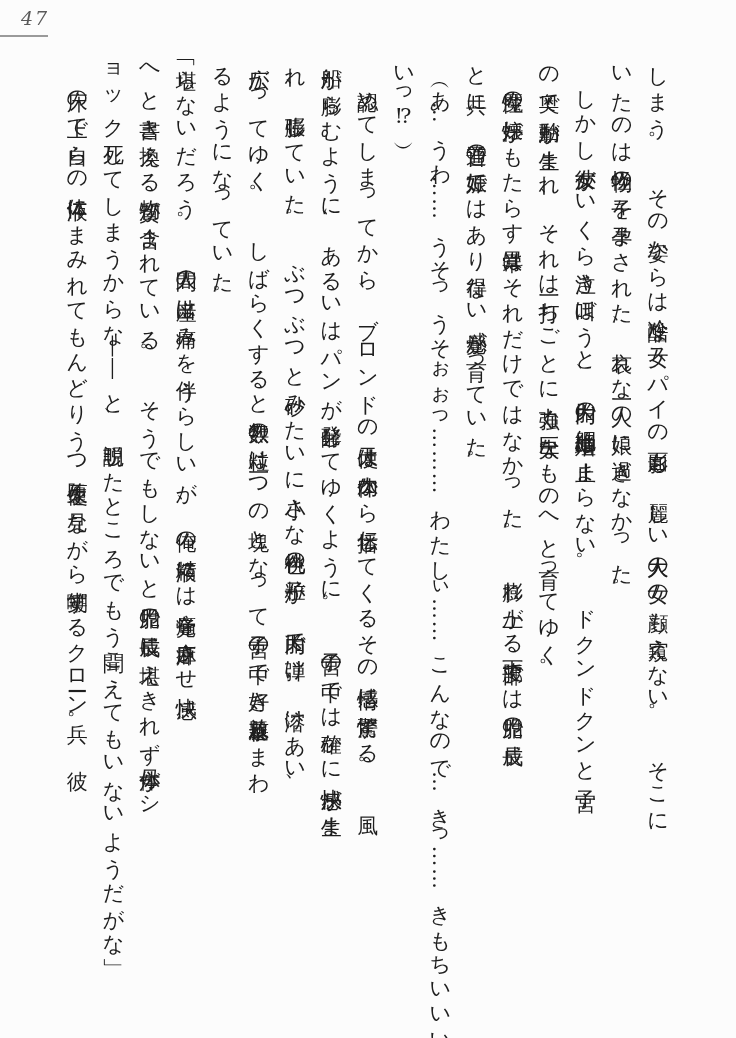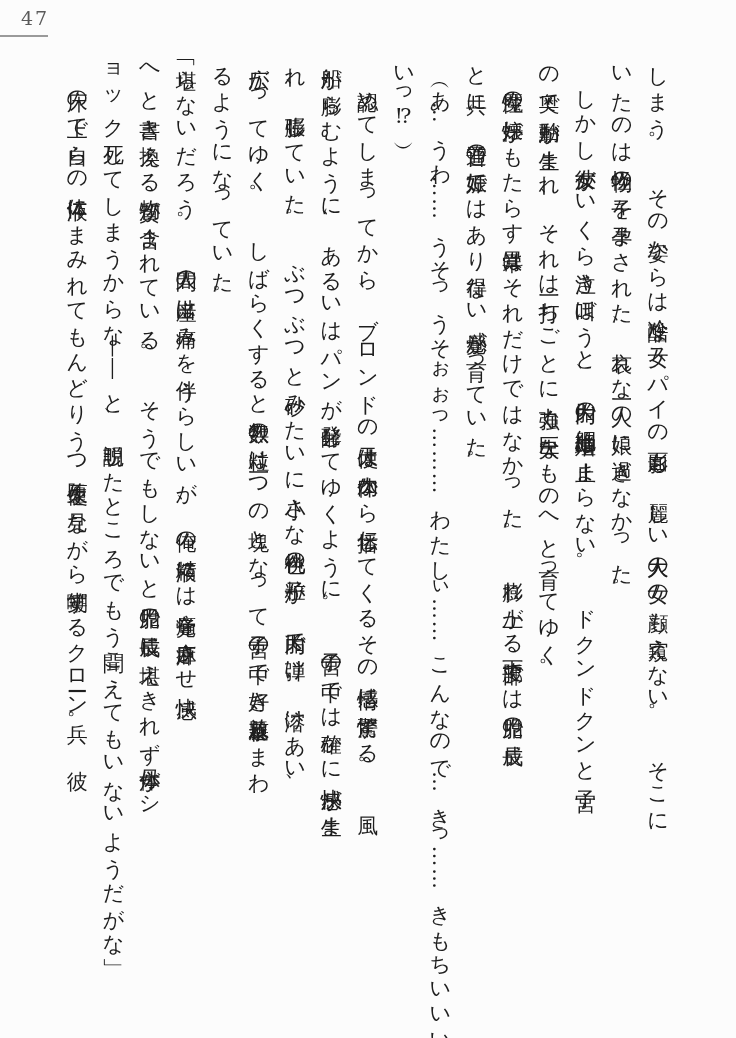--- a/index.html
+++ b/index.html
@@ -15,20 +15,21 @@
     overflow: hidden;
   }
   .page-number {
     position: absolute;
     left: 21px;
     top: 7px;
     font-family: "DejaVu Serif", "Liberation Serif", serif;
     font-size: 19px;
     color: #5a5a5a;
     letter-spacing: 2px;
+    font-style: italic;
   }
   .page-number-rule {
     position: absolute;
     left: 0;
     top: 35px;
     width: 48px;
     height: 2px;
     background: #9a9a9a;
   }
   .text-block {

